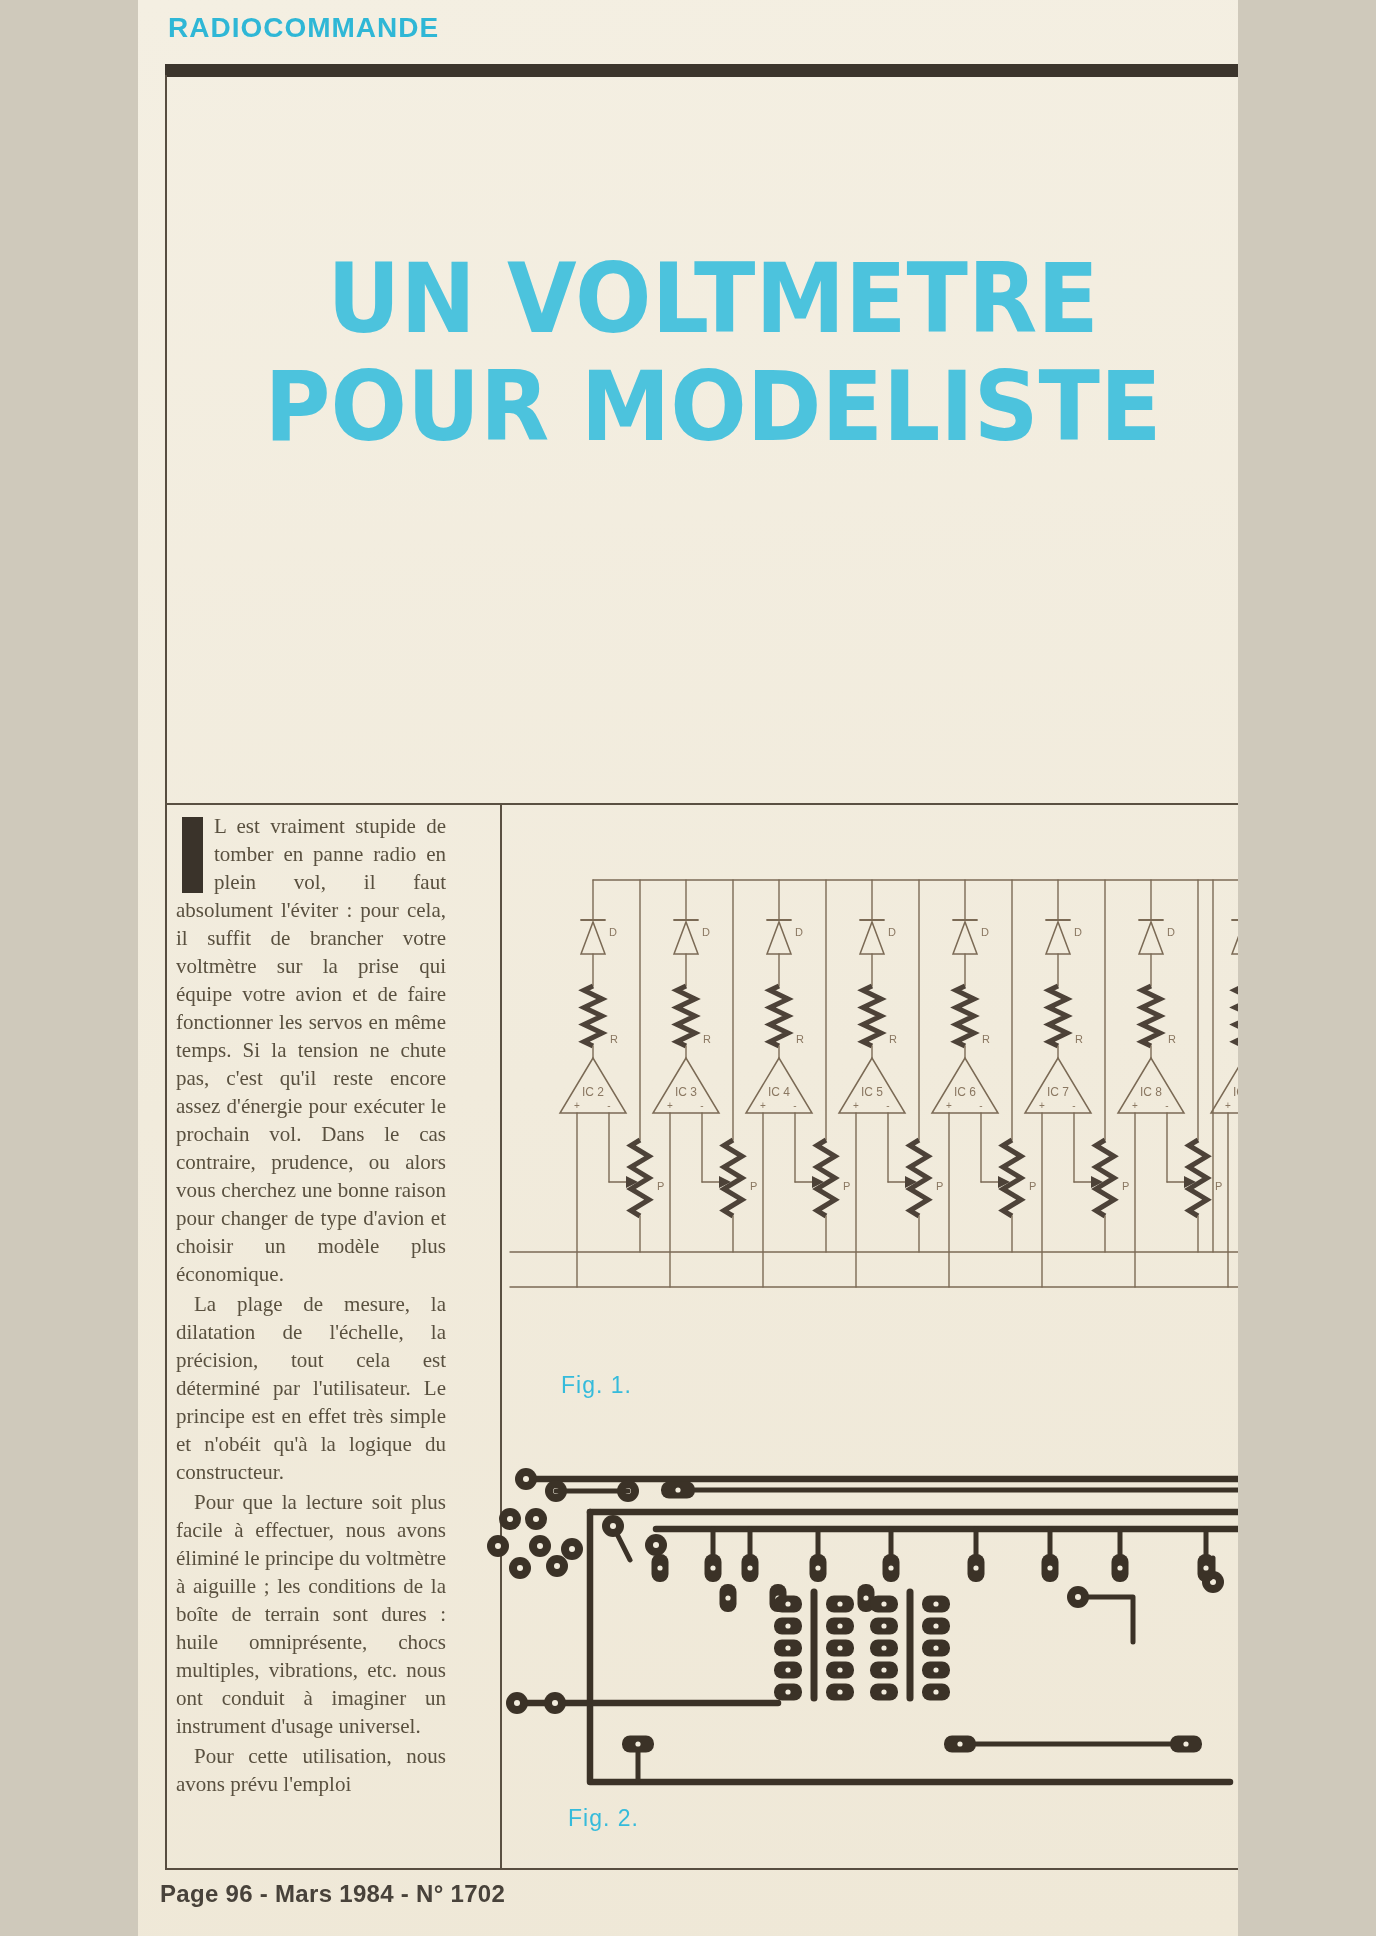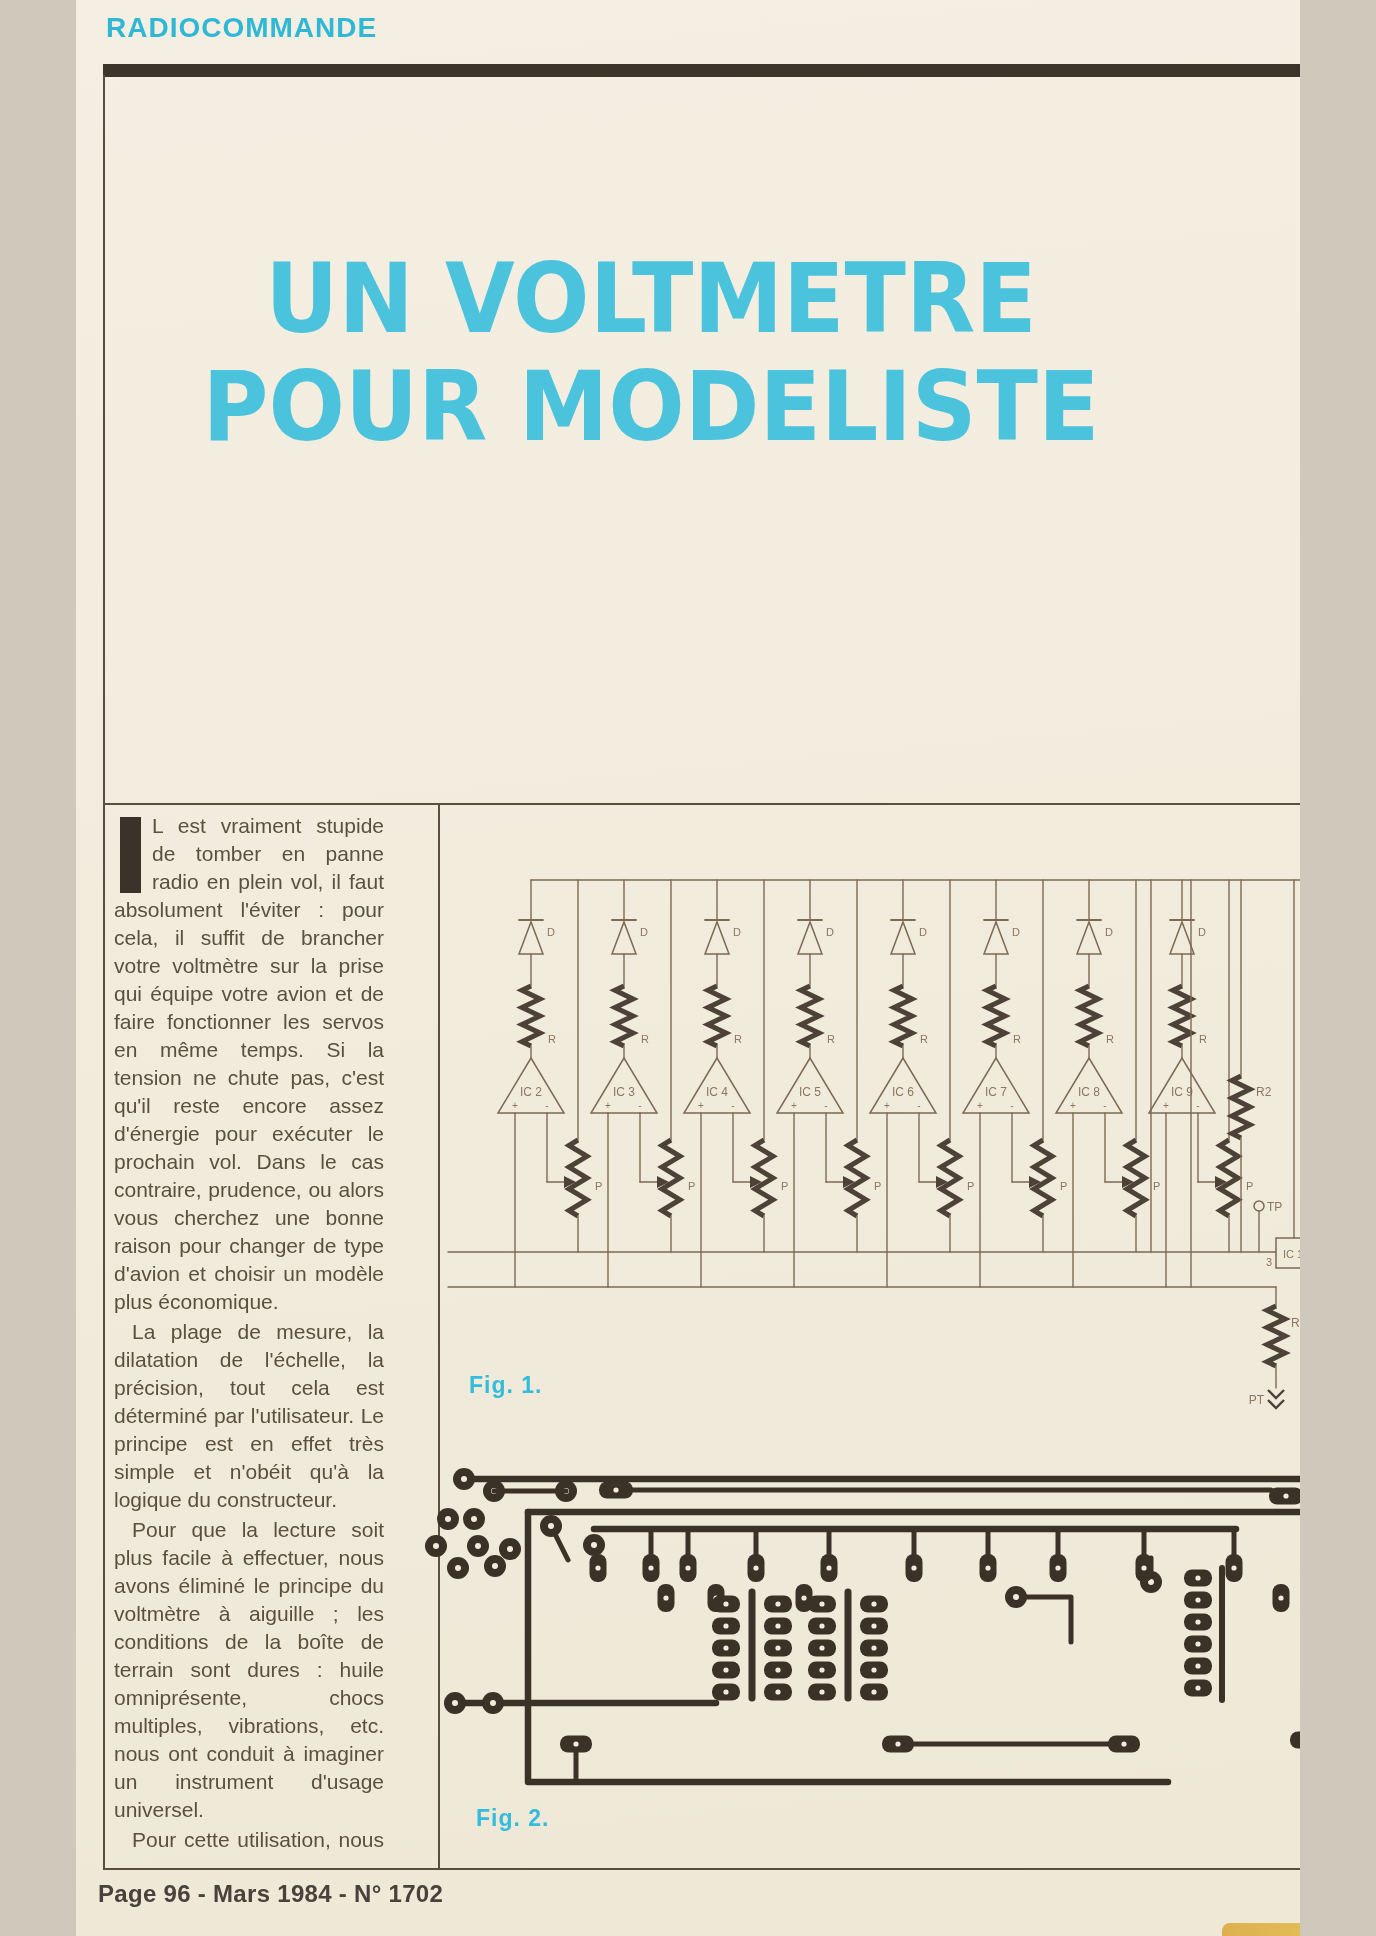--- a/index.html
+++ b/index.html
@@ -1,18 +1,18 @@
 <!DOCTYPE html>
 <html><head>
 <meta charset="utf-8">
 <style>
   html,body{margin:0;padding:0;background:#cfc9bb;}
   .page{
     position:relative;
-    width:1224px;height:1936px;
+    width:1100px;height:1936px;
     margin:0 auto;
     background:linear-gradient(175deg,#f4efe2 0%,#f1ebdc 55%,#efe8d7 100%);
     overflow:hidden;
     font-family:"Liberation Sans", sans-serif;
   }
   .section-label{
     position:absolute;left:30px;top:12px;
     font-size:28px;font-weight:bold;letter-spacing:1px;
     color:#2fb7d6;
   }
@@ -35,30 +35,31 @@
     text-align:center;color:#4cc3dd;
     font-weight:bold;font-size:90px;line-height:1.12;
     letter-spacing:0px;transform:scaleY(1.07);
     font-family:"DejaVu Sans", sans-serif;
   }
   .article-col{
     position:absolute;left:38px;top:812px;width:270px;height:1048px;
     overflow:hidden;
     color:#59503f;font-size:21px;line-height:28px;text-align:justify;
   }
-  .article-col p{margin:0 0 2px 0;}
+  .article-col p{margin:0 0 2px 0;font-family:Liberation Serif, serif;}
   .article-col p.indent{text-indent:18px;}
   .dropcap{
     float:left;display:block;width:21px;height:76px;
     background:#3a332a;color:transparent;
     margin:5px 11px 2px 6px;overflow:hidden;
   }
   .fig-caption{
-    position:absolute;font-size:23px;font-weight:bold;color:#35bbdb;
+    position:absolute;font-size:23px;font-weight:normal;color:#35bbdb;
     letter-spacing:1px;
+    margin-left:30px;
   }
   #fig1-caption{left:393px;top:1372px;}
   #fig2-caption{left:400px;top:1805px;}
   .fig-layer{position:absolute;left:0;top:0;width:1376px;height:1936px;}
   .footer-line{
     position:absolute;left:22px;top:1880px;
     font-size:24px;font-weight:bold;color:#48423a;letter-spacing:0.3px;
   }
   .corner-strip{
     position:absolute;left:1146px;top:1923px;width:230px;height:13px;

